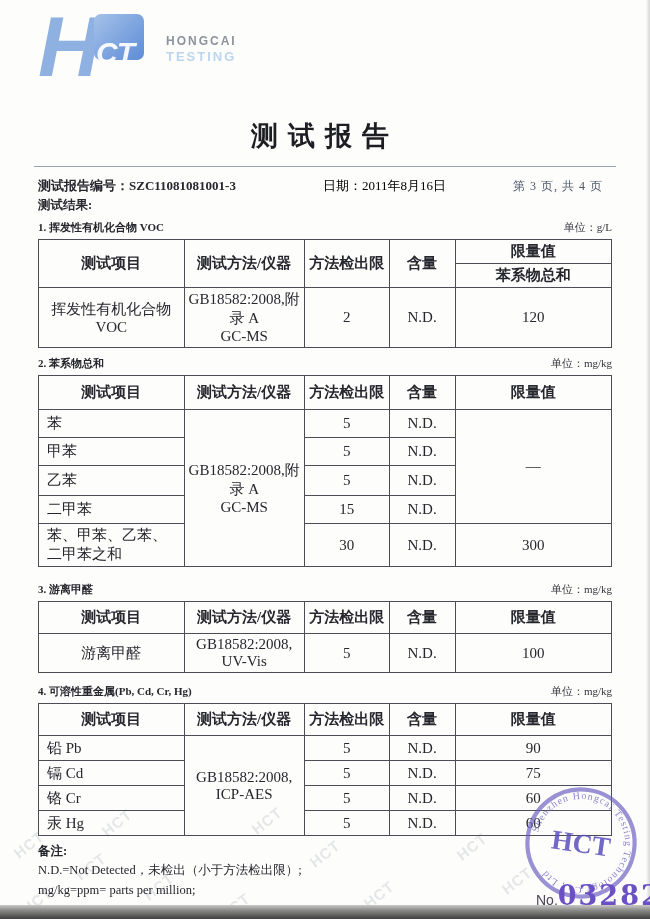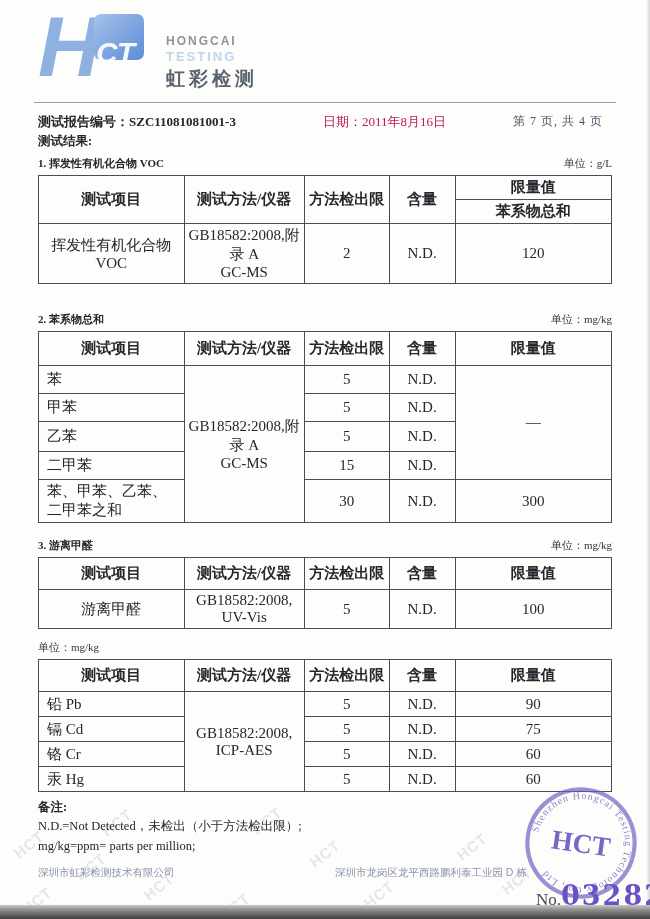--- a/index.html
+++ b/index.html
@@ -33,32 +33,32 @@
   .logo-en1 { font-size:12px; font-weight:bold; letter-spacing:2px; color:#8d929c; }
   .logo-en2 { font-size:13px; font-weight:bold; letter-spacing:2px; color:#bdd5ee; margin-top:1px; }
   .logo-cn  { font-size:19px; font-weight:bold; letter-spacing:4px; color:#59626f; margin-top:2px; }
 
   
   .doc-title {
     text-align:center; font-size:27px; font-weight:bold; letter-spacing:10px;
     margin:16px 0 12px; color:#1d1d24;
   }
   .rule { border-top:1.5px solid #9aa0ad; margin:0 -4px; }
-  .meta-row { display:flex; align-items:flex-start; padding:10px 0 2px; font-size:13px; }
+  .meta-row { display:flex; align-items:flex-end; padding:10px 0 2px; font-size:13px; }
   .meta-report { font-weight:bold; width:285px; }
-  .meta-date { width:190px; color:#be185d; }
+  .meta-date { width:190px; color:#000000; }
   .meta-page { color:#4a5568; font-size:12px; letter-spacing:1px; }
 
   .results-label { font-weight:bold; font-size:12.5px; }
 
   
   .sec-head { display:flex; justify-content:space-between; align-items:flex-end; font-size:11px; }
   .sec-head .h { font-weight:bold; }
   .sec-head .u { color:#33333c; }
-  .s1 { margin-top:6px; }  .s2 { margin-top:28px; }
+  .s1 { margin-top:6px; }  .s2 { margin-top:8px; }
   .s3 { margin-top:15px; } .s4 { margin-top:11px; }
 
   table { width:100%; border-collapse:collapse; table-layout:fixed; margin-top:4px; font-size:15px; }
   th,td { border:1px solid #4c4c55; text-align:center; padding:2px 4px; color:#26262e; }
   th { font-weight:bold; }
   td.left { text-align:left; padding-left:8px; }
   .pre { white-space:pre-line; }
   col.c1{width:25.4%} col.c2{width:21%} col.c3{width:14.8%} col.c4{width:11.5%} col.c5{width:27.3%}
 
   
@@ -68,21 +68,21 @@
   
   .footer { display:flex; margin-top:8px; font-family:"Liberation Sans",sans-serif; }
   .f-col { line-height:1.7; }
   .f-left { width:300px; }
   .f-right { width:280px; white-space:nowrap; }
   .f-cn { font-size:10.5px; color:#8a94aa; }
 
   
   .stamp { position:absolute; left:518px; top:780px; width:126px; height:126px; z-index:3; transform:rotate(8deg); opacity:.85; }
   .stamp-no { position:absolute; left:536px; top:880px; z-index:3; white-space:nowrap; }
-  .stamp-no .no-lbl { font-size:17px; color:#4a4458; font-family:Liberation Serif, serif; }
+  .stamp-no .no-lbl { font-size:14px; color:#4a4458; font-family:Liberation Sans, sans-serif; }
   .stamp-no .no-digits { font-size:27px; font-weight:bold; letter-spacing:2px; color:#6b4fc4; font-family:"DejaVu Serif",serif; }
 
   
   .scan-bottom { position:absolute; left:0; right:0; bottom:0; height:14px; z-index:4;
     background:linear-gradient(to bottom,#c9c9c7 0%,#8e8e8c 35%,#3f3f3f 100%); }
   .scan-right { position:absolute; top:0; bottom:0; right:0; width:4px; z-index:1;
     background:linear-gradient(to left,rgba(70,70,70,0.22),transparent); }
   .wm { position:absolute; z-index:0; font:bold 15px "Liberation Sans",sans-serif;
     color:rgba(130,140,160,0.20); transform:rotate(-38deg); letter-spacing:1px; }
 </style>
@@ -107,34 +107,34 @@
 
   <div class="logo">
     <div class="logo-mark">
       <span class="logo-h">H</span>
       <span class="logo-block"></span>
       <span class="logo-ct">CT</span>
     </div>
     <div class="logo-text">
       <div class="logo-en1">HONGCAI</div>
       <div class="logo-en2">TESTING</div>
-      <div class="logo-cn">虹彩检测</div>
-    </div>
-  </div>
-
+    </div>
+  </div>
+
+  <div class="doc-title">测试报告</div>
   <div class="rule"></div>
 
   <div class="meta-row">
     <div class="meta-report">
       <span>测试报告编号：</span><span>SZC11081081001-3</span>
     </div>
     <div class="meta-date">
       <span>日期：</span><span>2011年8月16日</span>
     </div>
-    <div class="meta-page">第 7 页, 共 4 页</div>
+    <div class="meta-page">第 3 页, 共 4 页</div>
   </div>
 
   <div class="results-label">测试结果:</div>
 
   <div class="sec-head s1">
     <span class="h">1. 挥发性有机化合物 VOC</span>
     <span class="u">单位：g/L</span>
   </div>
   <table>
     <colgroup>
@@ -242,20 +242,21 @@
       <td>游离甲醛</td>
       <td>GB18582:2008, UV-Vis</td>
       <td>5</td>
       <td>N.D.</td>
       <td>100</td>
     </tr>
   </tbody>
     </table>
 
   <div class="sec-head s4">
+    <span class="h">4. 可溶性重金属(Pb, Cd, Cr, Hg)</span>
     <span class="u">单位：mg/kg</span>
   </div>
   <table>
     <colgroup>
         <col class="c1">
         <col class="c2">
         <col class="c3">
         <col class="c4">
         <col class="c5">
       </colgroup>

